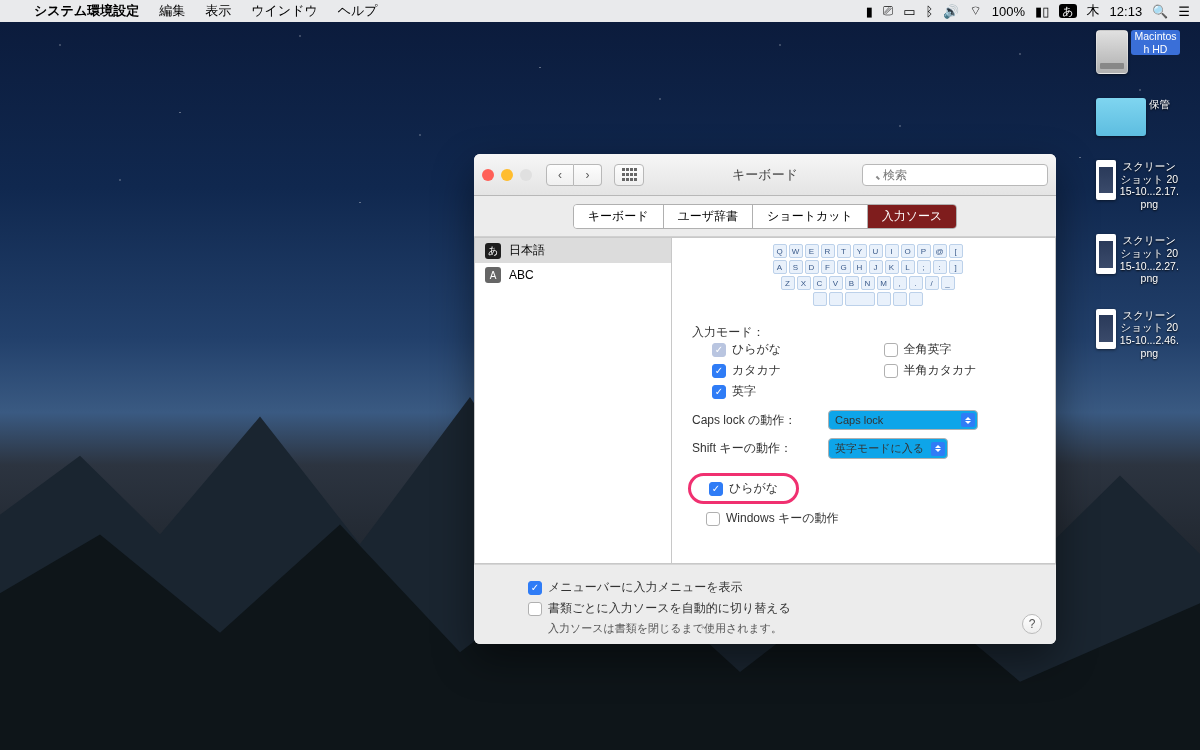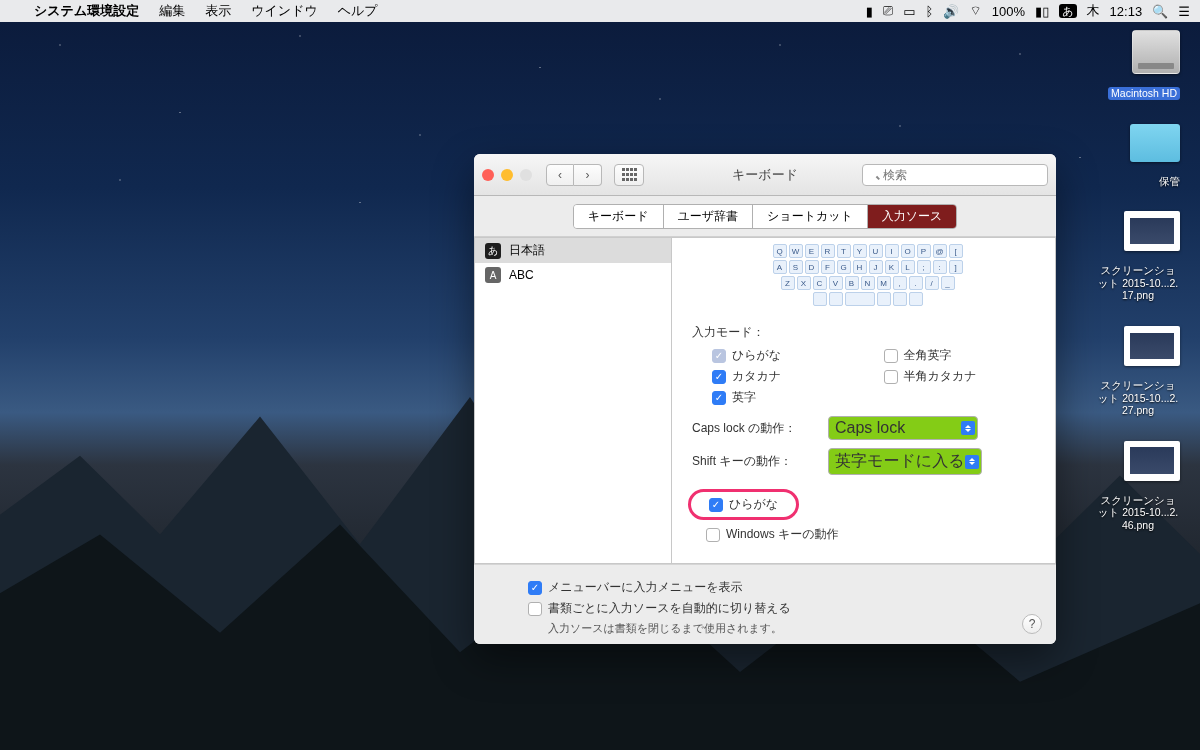--- a/index.html
+++ b/index.html
@@ -32,21 +32,21 @@
   .menubar .left { display:flex; align-items:center; gap:0; }
   .menubar .item { padding:0 10px; line-height:22px; }
   .menubar .apple { padding:0 12px; font-size:15px; }
   .menubar .app { font-weight:600; }
   .menubar .right { margin-left:auto; display:flex; align-items:center; gap:10px; padding-right:10px; }
   .menubar .ricon { font-size:13px; }
   .ime-badge { background:#000; color:#fff; border-radius:3px; padding:0 3px; font-size:11px; line-height:14px; }
 
   
   .desk-icons { position:absolute; right:12px; top:30px; width:100px; display:flex; flex-direction:column; gap:24px; align-items:center; z-index:10; }
-  .dicon { width:84px; display:flex; flex-direction:column; align-items:flex-end; gap:13px; }
+  .dicon { width:84px; display:flex; flex-direction:row; align-items:flex-start; gap:3px; }
   .dicon .thumb { width:56px; height:40px; background:#1a2a4a; border:1px solid rgba(255,255,255,.3); border-radius:2px; box-shadow:0 1px 3px rgba(0,0,0,.5); position:relative; overflow:hidden; }
   .dicon .thumb.hd { background:linear-gradient(#e0e0e0,#b0b0b0); height:44px; width:48px; border-radius:4px; display:flex; align-items:flex-end; justify-content:center;}
   .dicon .thumb.hd::after { content:''; width:80%; height:6px; background:#888; border-radius:1px; margin-bottom:4px;}
   .dicon .thumb.folder { background:linear-gradient(#7fd5f0,#5dbde0); height:38px; width:50px; border-radius:3px; border:none; }
   .dicon .thumb.shot { background:#fff; display:flex; align-items:center; justify-content:center; }
   .dicon .thumb.shot::after { content:''; width:80%; height:70%; background:linear-gradient(#2a3a5a,#3a4a6a); }
   .dicon .label { color:#fff; font-size:10.5px; text-align:center; text-shadow:0 1px 2px #000; line-height:1.2; word-break:break-all; }
   .dicon.sel .label { background:#3a6fd8; border-radius:3px; padding:0 3px; text-shadow:none; }
 
   
@@ -85,30 +85,30 @@
   .arbtn { width:24px; height:22px; background:linear-gradient(#fdfdfd,#f0f0f0); border:1px solid #b8b8b8; display:flex; align-items:center; justify-content:center; font-size:14px; color:#555; }
   .arbtn:first-child{border-radius:4px 0 0 4px;}
   .arbtn:last-child{border-radius:0 4px 4px 0; border-left:none;}
 
   .rightp { flex:1; background:#fff; border:1px solid #c8c8c8; border-left:none; padding:6px 12px 12px 20px; position:relative; overflow:hidden; display:flex; flex-direction:column; }
   .kbdpreview { width:260px; align-self:center; }
   .kbdpreview .kr { display:flex; gap:2px; justify-content:center; margin-bottom:2px;}
   .kbdpreview .k { background:#e9f1fb; border:1px solid #bcd1ea; border-radius:2px; font-size:8px; color:#3a5a8a; min-width:14px; height:14px; display:flex; align-items:center; justify-content:center; padding:0 1px;}
   .kbdpreview .k.w{min-width:30px;}
   .settings { margin-top:16px; font-size:12px; color:#333; }
-  .settings .lab { margin-bottom:6px; }
+  .settings .lab { margin-bottom:0; }
   .cbrow { display:flex; align-items:center; gap:6px; margin:4px 0 4px 20px; }
   .cbgrid { display:grid; grid-template-columns:auto auto; column-gap:36px; margin-left:20px; row-gap:4px; margin-bottom:10px;}
   .cbgrid .cbrow { margin:0; }
   .cb { width:14px; height:14px; border:1px solid #b0b0b0; border-radius:3px; background:#fff; display:flex; align-items:center; justify-content:center; font-size:10px; color:#fff; }
   .cb.on { background:#2f7cf6; border-color:#2f7cf6; }
   .cb.ondis { background:#b9c5e0; border-color:#b9c5e0; }
   .selrow { display:flex; align-items:center; gap:6px; margin:8px 0; }
   .selrow .slabel { width:130px; text-align:left; }
-  .pop { background:#84cc16; border:1px solid #b0b0b0; border-radius:4px; font-size:16px; padding:2px 6px; position:relative; min-width:90px; display:flex; align-items:center;justify-content:space-between;}
+  .pop { background:#0ea5e9; border:1px solid #b0b0b0; border-radius:4px; font-size:11px; padding:2px 6px; position:relative; min-width:90px; display:flex; align-items:center;justify-content:space-between;}
   .pop .arr { margin-left:auto; width:14px; height:14px; background:#2f7cf6; border-radius:2px; margin-right:-4px; display:flex; flex-direction:column; align-items:center; justify-content:center; }
   .pop .arr::before{content:'';border:3px solid transparent;border-bottom-color:#fff;margin-bottom:1px;}
   .pop .arr::after{content:'';border:3px solid transparent;border-top-color:#fff;}
   .highlight { border:3px solid #f03070; border-radius:18px; padding:4px 18px; display:inline-flex; align-items:center; gap:6px; margin:6px 0 2px -4px; }
 
   .footer { border-top:1px solid #d5d5d5; padding:10px 14px 8px 14px; background:#ececec; font-size:12px; color:#333; position:relative;}
   .footer .cbrow { margin-left:40px; }
   .footer .note { font-size:11px; color:#555; margin-left:60px; margin-top:2px;}
   .helpbtn { position:absolute; right:14px; bottom:10px; width:20px; height:20px; border-radius:50%; background:linear-gradient(#fff,#eee); border:1px solid #bbb; display:flex; align-items:center; justify-content:center; font-size:12px; color:#555;}
 </style>

